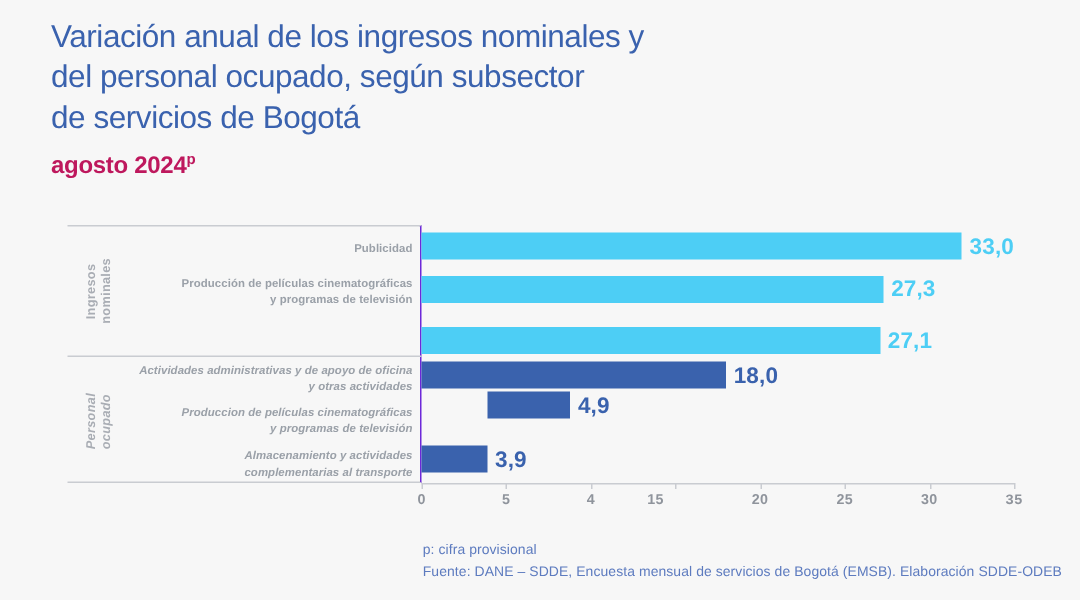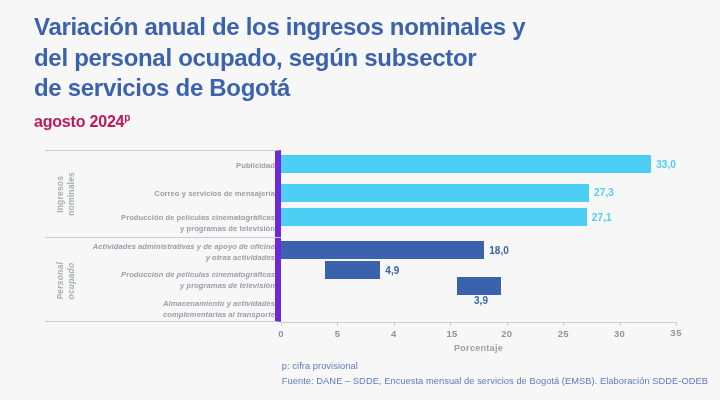--- a/index.html
+++ b/index.html
@@ -18,22 +18,22 @@
   }
 
   
   #header {
     position: absolute;
     left: 34px;
     top: 12px;
     width: 600px;
   }
   #chart-title {
-    font-size: 24px;
-    font-weight: bold;
+    font-size: 21px;
+    font-weight: normal;
     line-height: 1.28;
     color: #3a62ae;
     letter-spacing: -0.3px;
     margin: 0;
     white-space: pre-line;
   }
   #chart-subtitle {
     margin: 8px 0 0 0;
     font-size: 16px;
     font-weight: bold;
@@ -57,21 +57,21 @@
 
   
   #cat-frame {
     position: absolute;
     left: 45px;
     top: 6px;
     width: 236px;
     height: 172px;
     border-top: 1px solid #c9ccd1;
     border-bottom: 1px solid #c9ccd1;
-    border-right: 6px solid #6d28d9;
+    border-right: 1px solid #6d28d9;
     box-sizing: border-box;
   }
   .group-block {
     position: absolute;
     left: 0;
     width: 236px;
     box-sizing: border-box;
     display: flex;
     flex-direction: row;
   }
@@ -134,21 +134,21 @@
     height: 28.667px;
     width: 100%;
     display: flex;
     align-items: center;
   }
   .bar {
     height: 18px;
     border-radius: 0;
   }
   .bar-value {
-    font-size: 10px;
+    font-size: 15px;
     font-weight: bold;
     margin-left: 5px;
     white-space: nowrap;
     letter-spacing: 0.1px;
   }
 
   
   #axis-line {
     position: absolute;
     left: 281px;
@@ -217,23 +217,20 @@
       <div class="group-block" id="group-0">
         <div class="group-label">
           <span>Ingresos
 nominales</span>
         </div>
         <div class="group-cats">
           <div class="cat-row">
             <span>Publicidad</span>
           </div>
           <div class="cat-row">
-            <span>Correo y servicios de mensajería</span>
-          </div>
-          <div class="cat-row">
             <span>Producción de películas cinematográficas
 y programas de televisión</span>
           </div>
         </div>
       </div>
       <div class="group-block" id="group-1">
         <div class="group-label">
           <span>Personal
 ocupado</span>
         </div>
@@ -256,56 +253,55 @@
 
   <div id="bars-area">
       <div class="bar-slot" style="top: 0px;">
         <div class="bar" style="width: 372.429px; background: rgb(77, 206, 245);"></div>
         <div class="bar-value" style="color: rgb(77, 206, 245);">33,0</div>
       </div>
       <div class="bar-slot" style="top: 28.667px;">
         <div class="bar" style="width: 308.1px; background: rgb(77, 206, 245);"></div>
         <div class="bar-value" style="color: rgb(77, 206, 245);">27,3</div>
       </div>
-      <div class="bar-slot" style="top: 53px;">
+      <div class="bar-slot" style="top: 63px;">
         <div class="bar" style="width: 305.843px; background: rgb(77, 206, 245);"></div>
         <div class="bar-value" style="color: rgb(77, 206, 245);">27,1</div>
       </div>
       <div class="bar-slot" style="top: 86.001px; text-align: right;">
         <div class="bar" style="width: 203.143px; background: rgb(58, 98, 173);"></div>
         <div class="bar-value" style="color: rgb(58, 98, 173);">18,0</div>
       </div>
       <div class="bar-slot" style="top: 106px; padding-left: 44px;">
         <div class="bar" style="width: 55.3px; background: rgb(58, 98, 173);"></div>
         <div class="bar-value" style="color: rgb(58, 98, 173);">4,9</div>
       </div>
-      <div class="bar-slot" style="top: 127px; flex-direction: column;">
+      <div class="bar-slot" style="top: 142px;">
         <div class="bar" style="width: 44.0143px; background: rgb(58, 98, 173);"></div>
         <div class="bar-value" style="color: rgb(58, 98, 173);">3,9</div>
       </div>
     </div>
 
   <div id="axis-line"></div>
   <div id="axis-ticks">
       <div class="tick-mark" style="left: 281px;"></div>
       <div class="tick-label" style="left: 281px;">0</div>
       <div class="tick-mark" style="left: 337.429px;"></div>
       <div class="tick-label" style="left: 337.429px;">5</div>
       <div class="tick-mark" style="left: 393.857px;"></div>
       <div class="tick-label" style="left: 393.857px;">4</div>
       <div class="tick-mark" style="left: 450.286px;"></div>
-      <div class="tick-label" style="left: 452px;">15</div>
+      <div class="tick-label" style="left: 437px;">15</div>
       <div class="tick-mark" style="left: 506.714px;"></div>
       <div class="tick-label" style="left: 506.714px;">20</div>
       <div class="tick-mark" style="left: 563.143px;"></div>
       <div class="tick-label" style="left: 563.143px;">25</div>
       <div class="tick-mark" style="left: 619.571px;"></div>
       <div class="tick-label" style="left: 619.571px;">30</div>
       <div class="tick-mark" style="left: 676px;"></div>
       <div class="tick-label" style="left: 676px; font-family: Liberation Mono, monospace;">35</div>
     </div>
-  <div id="axis-title">Porcentaje</div>
 </div>
 
 <div id="footer">
   <div class="footer-line">p: cifra provisional</div>
   <div class="footer-line">Fuente: DANE – SDDE, Encuesta mensual de servicios de Bogotá (EMSB). Elaboración SDDE-ODEB</div>
 </div>
 
 </body></html>

